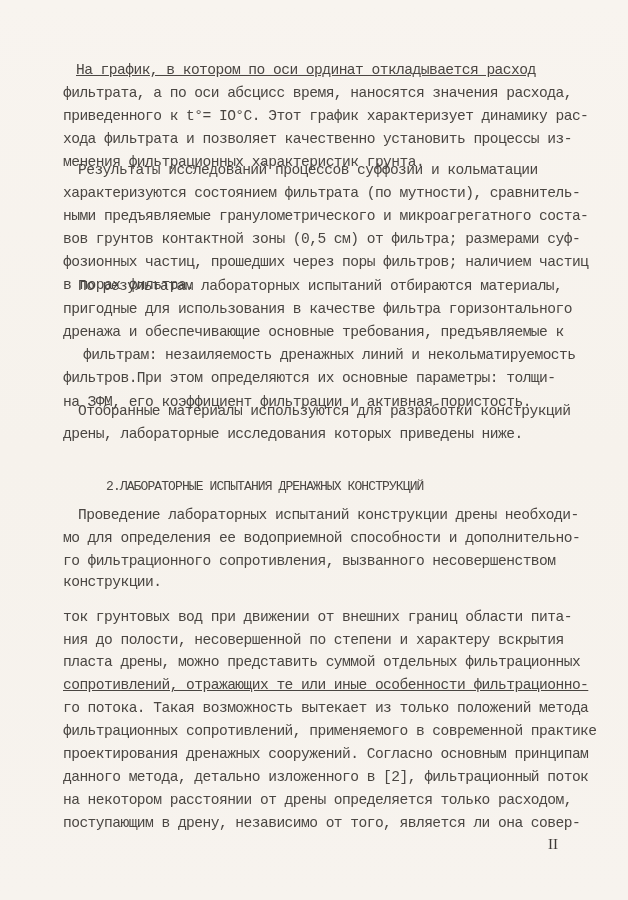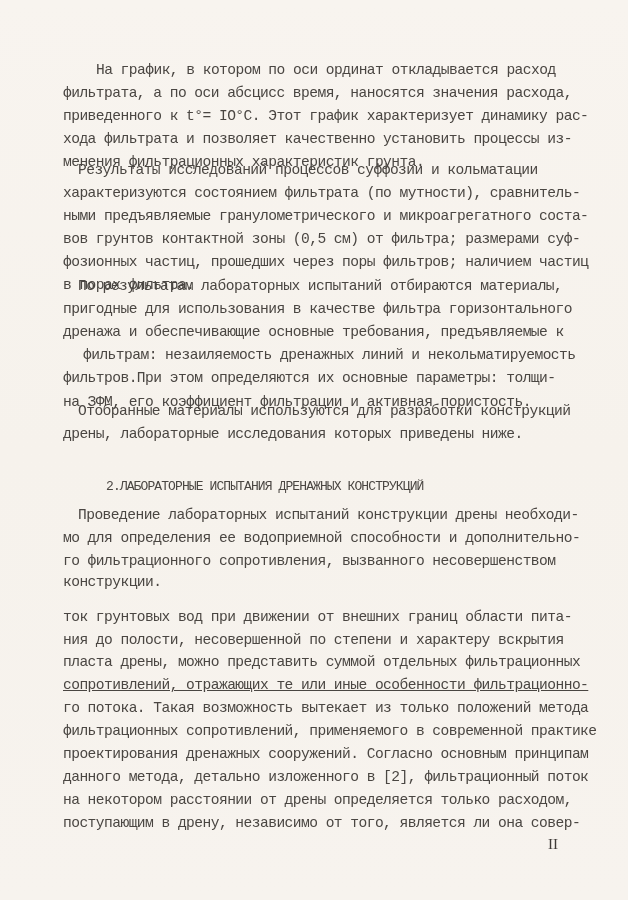--- a/index.html
+++ b/index.html
@@ -42,21 +42,21 @@
     line-height: 18px;
     font-family: "Liberation Serif", "DejaVu Serif", serif;
     color: #3f3b38;
   }
 </style>
 </head>
 <body>
 
 <div class="page">
 
-  <div class="line" style="top:61px;left:96px;">На график, в котором по оси ординат откладывается расход</div>
+  <div class="line" style="top:61px;left:76px;text-decoration:underline;">На график, в котором по оси ординат откладывается расход</div>
   <div class="line" style="top:84px;">фильтрата, а по оси абсцисс время, наносятся значения расхода,</div>
   <div class="line" style="top:107px;">приведенного к t°= IO°C. Этот график характеризует динамику рас-</div>
   <div class="line" style="top:130px;">хода фильтрата и позволяет качественно установить процессы из-</div>
   <div class="line" style="top:153px;">менения фильтрационных характеристик грунта.</div>
 
   <div class="line" style="top:161px;left:78px;top:161px;">Результаты исследований процессов суффозии  и кольматации</div>
   <div class="line" style="top:184px;">характеризуются состоянием фильтрата (по мутности), сравнитель-</div>
   <div class="line" style="top:207px;">ными предъявляемые гранулометрического и микроагрегатного соста-</div>
   <div class="line" style="top:230px;">вов грунтов контактной зоны (0,5 см) от фильтра; размерами суф-</div>
   <div class="line" style="top:253px;">фозионных частиц, прошедших через поры фильтров; наличием частиц</div>

